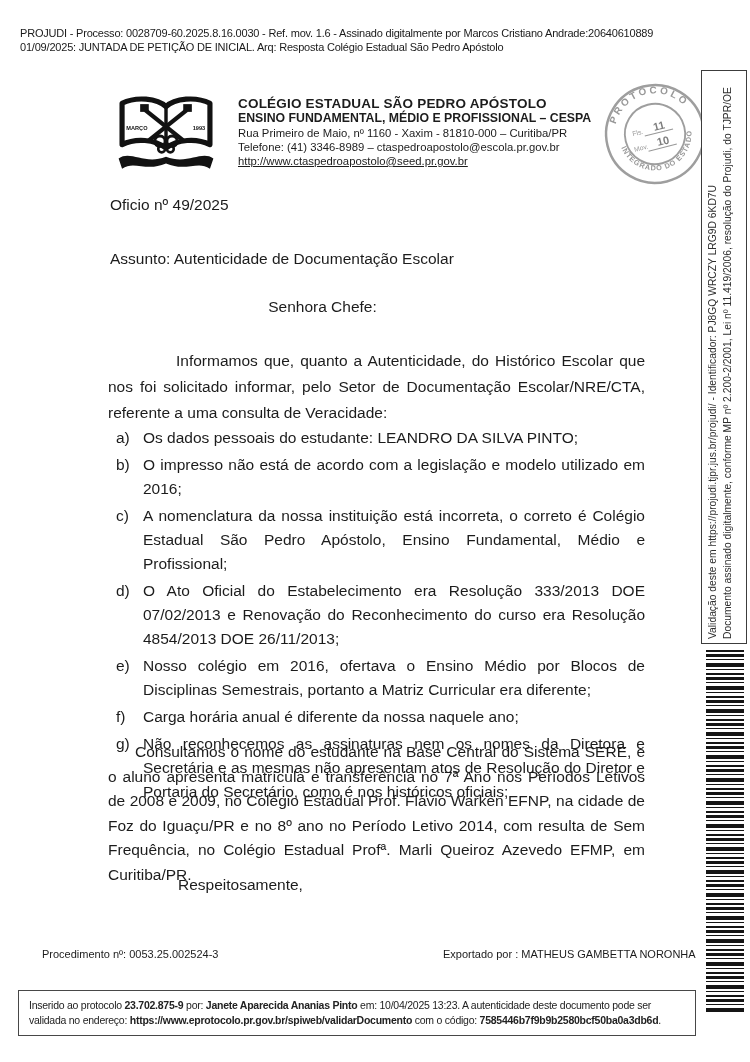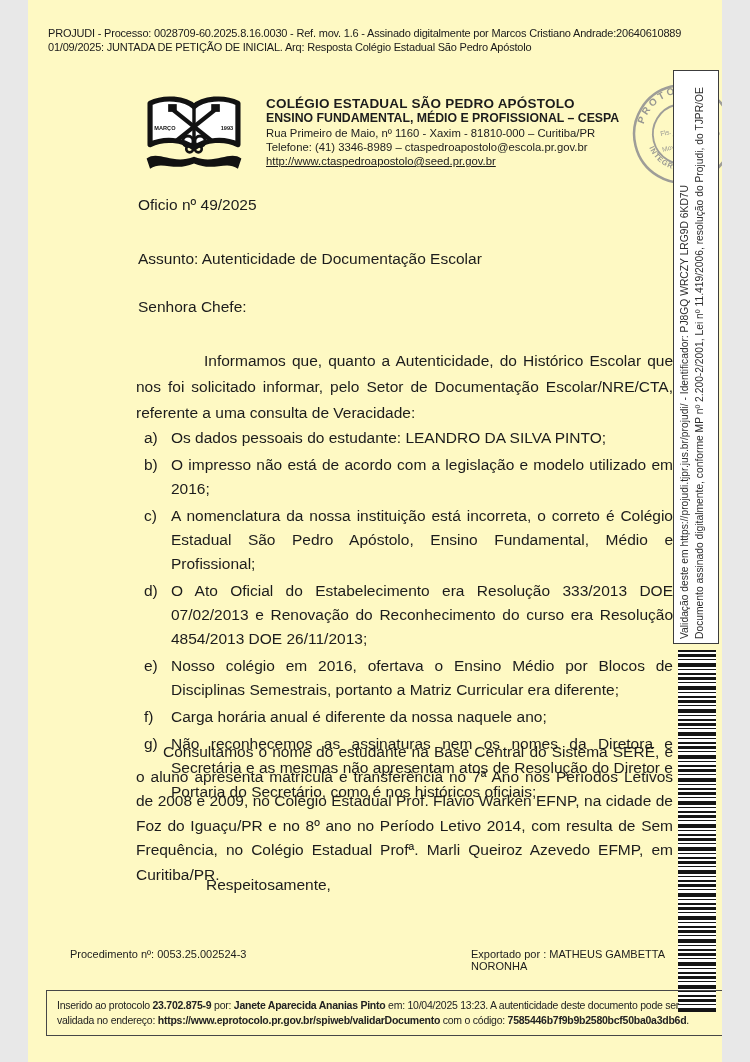--- a/index.html
+++ b/index.html
@@ -1,18 +1,18 @@
 <!DOCTYPE html>
 <html><head>
 <meta charset="utf-8">
 <style>
   html,body { margin:0; padding:0; background:#e8e8e8; }
   .page {
-    position:relative; width:694px; height:1062px; margin:0 auto;
-    background:#fef9c3; overflow:hidden;
+    position:relative; width:750px; height:1062px; margin:0 auto;
+    background:#ffffff; overflow:hidden;
     font-family:"Liberation Sans", sans-serif; color:#1c1c1c;
   }
   
   .projudi { position:absolute; left:20px; top:26px; width:690px;
     font-size:11px; line-height:14px; letter-spacing:-0.2px; color:#1a1a1a; }
   
   .logo { position:absolute; left:110px; top:92px; width:112px; height:88px; }
   .lh-info { position:absolute; left:238px; top:96px; width:412px; text-align:left; }
   .lh-title { font-size:13.5px; font-weight:bold; line-height:15px; letter-spacing:0.2px; }
   .lh-sub   { font-size:12.3px; font-weight:bold; line-height:15px; }
@@ -32,21 +32,21 @@
     background-image:repeating-linear-gradient(to bottom,
       #151515 0 2px, #fff 2px 4px, #151515 4px 7px, #fff 7px 9px,
       #151515 9px 10px, #fff 10px 13px, #151515 13px 17px, #fff 17px 19px,
       #151515 19px 20px, #fff 20px 23px); }
   
   .bodytext { font-size:15.5px; }
   .oficio-row { position:absolute; left:110px; top:196px; width:535px; }
   .oficio-date { position:absolute; left:263px; top:0; }
   .subject { position:absolute; left:110px; top:250px; }
   .salutation { position:absolute; left:110px; top:298px; width:535px;
-    text-align:left; padding-right:110px; box-sizing:border-box; }
+    text-align:center; padding-right:110px; box-sizing:border-box; }
   .para1 { position:absolute; left:108px; top:348px; width:537px;
     line-height:26px; text-align:justify; text-indent:68px; }
   .letter-list { position:absolute; left:116px; top:426px; width:529px; }
   .li-row { display:flex; line-height:24px; margin-bottom:3px; }
   .li-label { width:27px; flex:0 0 27px; }
   .li-text { flex:1; text-align:justify; }
   .para2 { position:absolute; left:108px; top:740px; width:537px;
     line-height:24.5px; text-align:justify; text-indent:27px; }
   .closing { position:absolute; left:178px; top:876px; }
   

